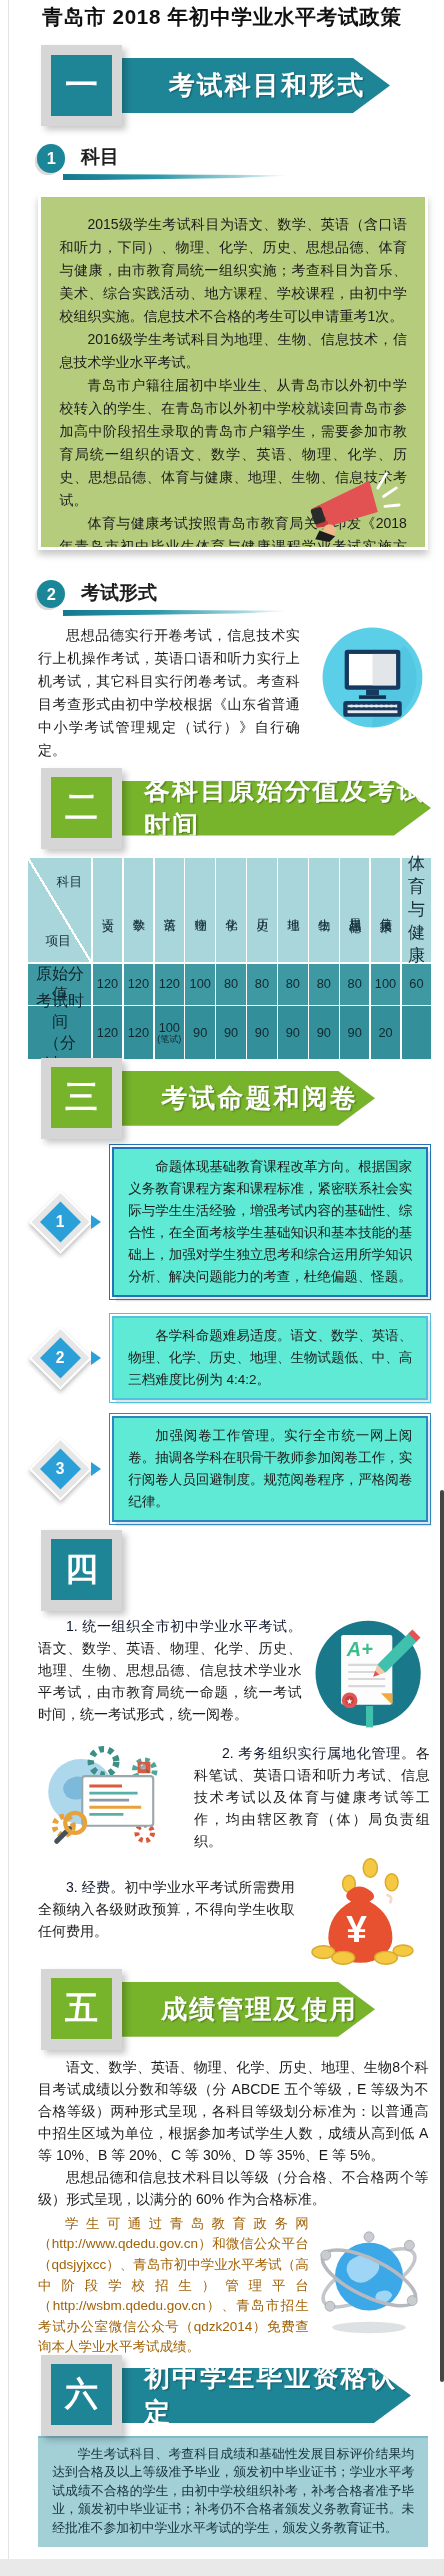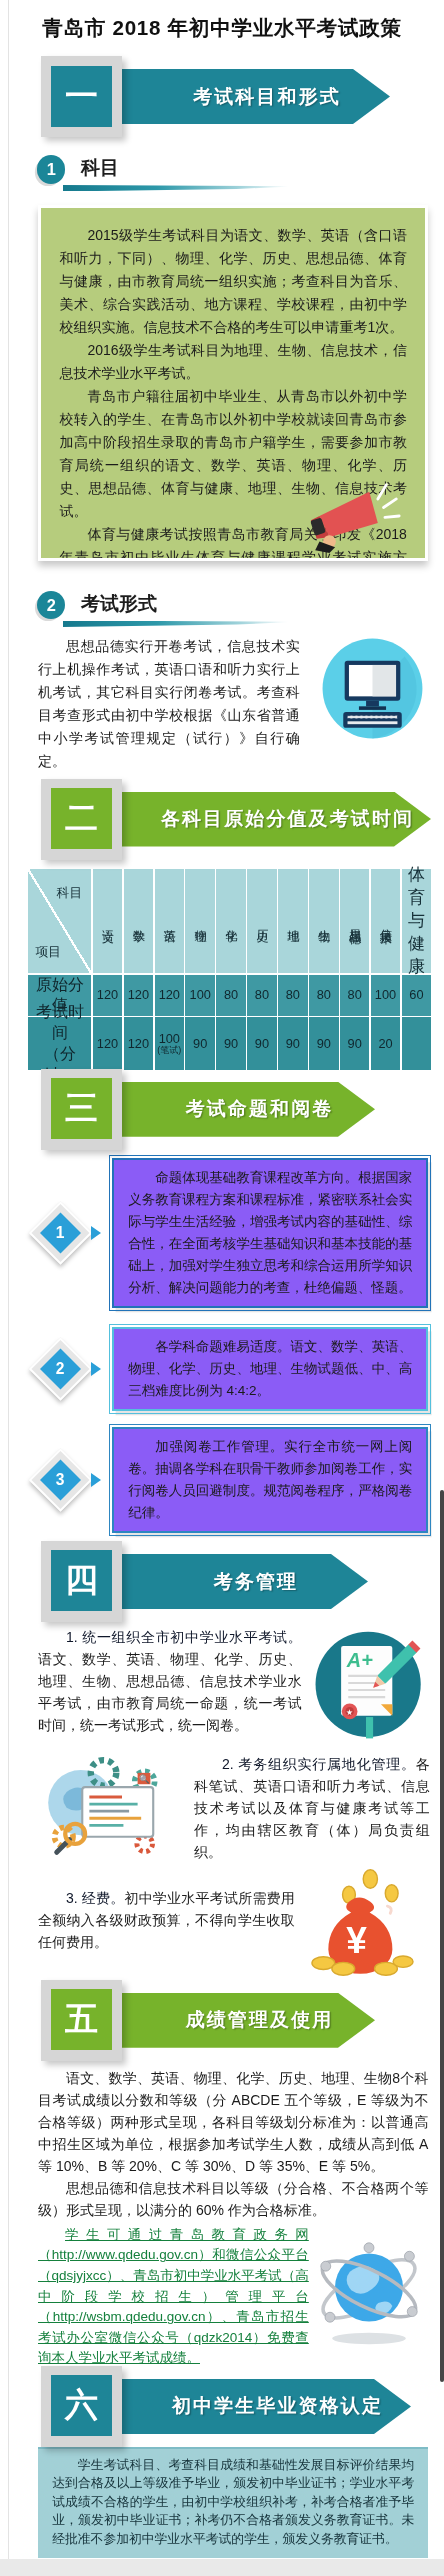--- a/index.html
+++ b/index.html
@@ -4,27 +4,27 @@
 <style>
   html,body{margin:0;padding:0;background:#ffffff;}
   .page{
     position:relative;width:444px;height:2576px;margin:0 auto;
     background:#ffffff;overflow:hidden;
     font-family:"Liberation Sans","DejaVu Sans",sans-serif;
     color:#1c1c1c;
   }
   .page::before{content:"";position:absolute;left:7.8px;top:0;bottom:0;width:1.4px;background:#e3e3e3;}
   
-  .doc-title{padding-top:14px;text-align:center;font-size:20.6px;font-weight:700;color:#111;letter-spacing:0.7px;}
+  .doc-title{padding-top:3px;text-align:center;font-size:20.6px;font-weight:700;color:#111;letter-spacing:0.7px;}
   
   .banner{position:relative;margin-left:91px;margin-right:14.2px;height:68px;}
   .banner .ribbon{
     position:absolute;left:0;top:7.1px;height:55px;display:flex;align-items:center;justify-content:center;
     padding-left:53px;box-sizing:border-box;
-    color:#fff;font-size:19px;font-weight:700;letter-spacing:2.1px;
+    color:#fff;font-size:26px;font-weight:700;letter-spacing:2.1px;
     text-shadow:1.4px 1.4px 1.4px rgba(0,0,0,.28);
     clip-path:polygon(0 0,calc(100% - 37px) 0,100% 50%,calc(100% - 37px) 100%,0 100%);
   }
   .banner .chip{
     position:absolute;left:-50px;top:-5.7px;width:81px;height:81px;background:#d6d6d6;
     box-shadow:3.6px 4.3px 6.4px rgba(0,0,0,.22);z-index:2;
   }
   .banner .numbox{
     position:absolute;left:10px;top:9.2px;width:61px;height:61px;display:flex;align-items:center;justify-content:center;
     color:#fff;font-size:33px;font-weight:700;
@@ -44,21 +44,21 @@
   }
   .subtitle{position:absolute;left:44px;top:1.4px;font-size:19px;font-weight:700;color:#1d1d1d;}
   .swoosh{
     position:absolute;left:25.6px;top:31px;width:235px;height:6.4px;
     background:linear-gradient(90deg,#15798d 0%,#2d98a9 40%,#9fd2da 75%,rgba(255,255,255,0) 96%);
     clip-path:polygon(0 0,100% 18%,74% 62%,0 100%);
   }
   
   .para{margin:0;font-size:14px;line-height:23px;text-align:justify;text-indent:2em;color:#1b1b1b;}
   .lead{color:#0f172a;}
-  .blue-text{color:#15803d;text-decoration:underline;}
+  .blue-text{color:#a16207;}
   
   .greenbox{
     position:relative;margin:14.2px 15.6px 0 38px;height:356px;box-sizing:border-box;
     background:#b6cc7d;border:3.6px solid #fff;
     box-shadow:0 5px 7.1px rgba(0,0,0,.22);
     padding:15.6px 18.5px;overflow:hidden;
   }
   .greenbox .para{line-height:23px;}
   .megaphone{position:absolute;right:20px;bottom:2.8px;}
   
@@ -72,30 +72,30 @@
     grid-template-rows:104px 41px 53px;
     gap:1.4px;
   }
   .tcell{display:flex;align-items:center;justify-content:center;}
   .tcell.head{background:#a9d6da;writing-mode:vertical-rl;text-orientation:upright;font-size:12px;color:#163038;letter-spacing:1.4px;}
   .tcell.head.horiz{writing-mode:horizontal-tb;font-size:17px;text-align:center;line-height:1.35;padding:1.4px;letter-spacing:0;}
   .tcell.corner{position:relative;background:#a9d6da;
     background-image:linear-gradient(to top right,rgba(0,0,0,0) calc(50% - 1.1px),#ffffff calc(50% - 1.1px),#ffffff calc(50% + 1.1px),rgba(0,0,0,0) calc(50% + 1.1px));
     font-size:12.8px;color:#163038;}
   .tcell.corner .ctop{position:absolute;top:15.6px;right:9.2px;}
-  .tcell.corner .cbot{position:absolute;bottom:12.8px;left:7px;}
+  .tcell.corner .cbot{position:absolute;bottom:12.8px;left:17px;}
   .tcell.rlabel{font-size:16px;color:#10272e;text-align:center;white-space:pre-line;line-height:1.3;}
   .tcell.r1{background:#3f99a3;}
   .tcell.r2{background:#33909a;}
   .tcell.val{font-size:12.8px;color:#10272e;flex-direction:column;line-height:1.1;}
   .tcell.val .note{font-size:9px;}
   
   .s3item{position:relative;margin:0 15.6px 0 112px;}
   .nbox{
-    position:relative;background:#8b5cf6;border:2.1px solid var(--bc);outline:0.7px solid var(--bc);outline-offset:2.1px;
+    position:relative;background:#5eead4;border:2.1px solid var(--bc);outline:0.7px solid var(--bc);outline-offset:2.1px;
     box-shadow:3.6px 4.3px 0 rgba(0,0,0,.10);
     padding:7.1px 14.2px;
   }
   .nbox .para{font-size:13.5px;line-height:22px;}
   .diamond{
     position:absolute;left:-74px;top:50%;width:41px;height:41px;transform:translateY(-50%) rotate(45deg);
     background:#e6e6e6;border:2.1px solid #fff;box-shadow:2.1px 2.1px 4.3px rgba(0,0,0,.25);
   }
   .diamond .inner{
     position:absolute;left:5.7px;top:5.7px;right:5.7px;bottom:5.7px;background:#2a9fd8;
@@ -313,21 +313,20 @@
           <span>3</span>
         </div>
       </div>
     <div class="tri"></div>
     <div class="nbox" style="--bc:#2e86c1">
       <p class="para">加强阅卷工作管理。实行全市统一网上阅卷。抽调各学科在职骨干教师参加阅卷工作，实行阅卷人员回避制度。规范阅卷程序，严格阅卷纪律。</p>
     </div>
   </div>
 
   <div class="banner teal mt20">
-    <div class="ribbon" style="width:277px">考务管理</div>
     <div class="fold"></div>
     <div class="chip">
       <div class="numbox">四</div>
     </div>
   </div>
 
   <div class="s4row mt16">
     <div class="txt">
       <p class="para"><span class="lead">1. 统一组织全市初中学业水平考试。</span><span>语文、数学、英语、物理、化学、历史、地理、生物、思想品德、信息技术学业水平考试，由市教育局统一命题，统一考试时间，统一考试形式，统一阅卷。</span></p>
     </div>

